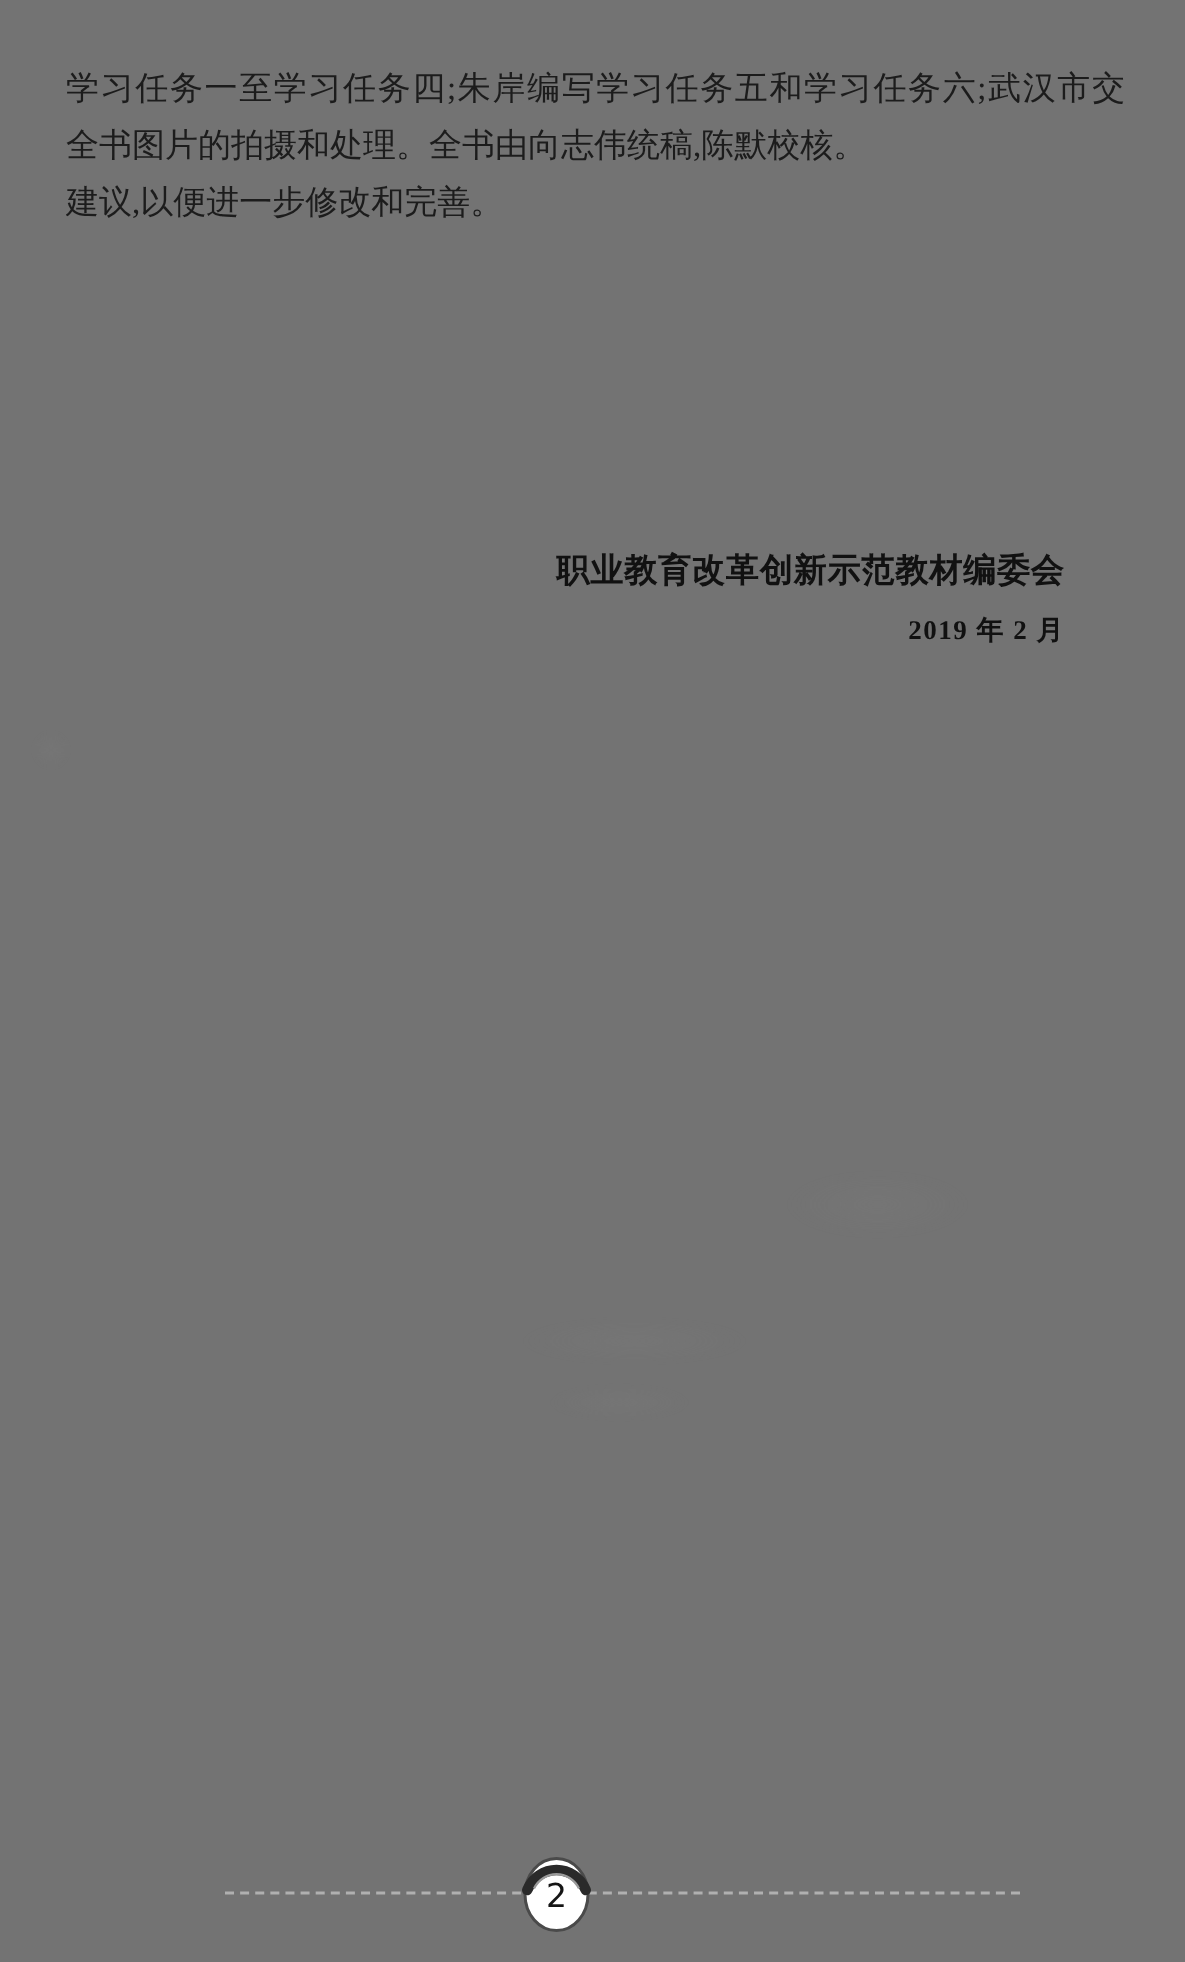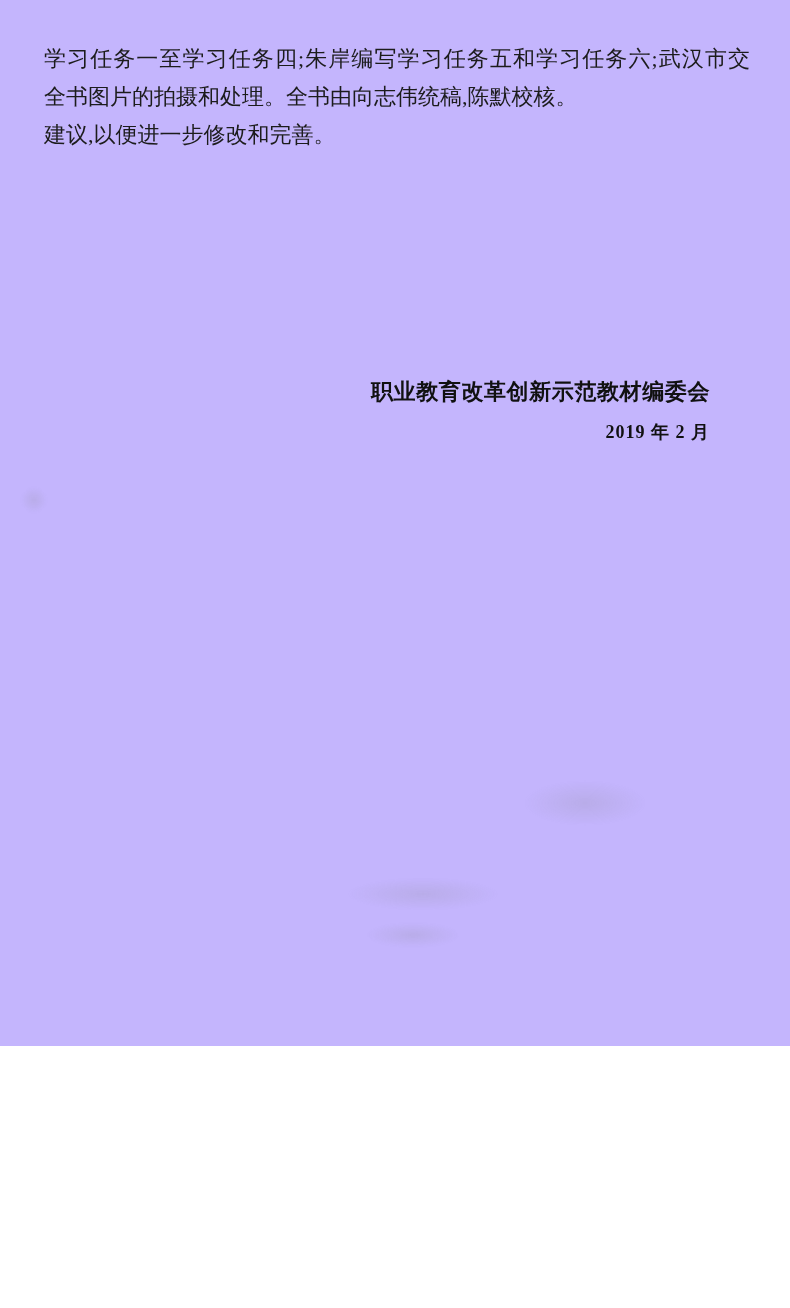--- a/index.html
+++ b/index.html
@@ -3,22 +3,22 @@
 <meta charset="utf-8">
 <style>
   html, body {
     margin: 0;
     padding: 0;
     background: #ffffff;
   }
   .page {
     position: relative;
     width: 790px;
-    height: 1046px;
-    background: #c4b5fd;
+    height: 1308px;
+    background: #737373;
     overflow: hidden;
     font-family: "Liberation Serif", serif;
     color: #1c1c1c;
   }
 
   
   .body-text {
     position: absolute;
     left: 44px;
     top: 40px;
@@ -37,21 +37,21 @@
     text-align: justify;
     text-align-last: justify;
   }
   .indent {
     text-indent: 44px;
   }
 
   
   .signature {
     position: absolute;
-    top: 372px;
+    top: 360px;
     right: 80px;
     text-align: right;
   }
   .sig-committee {
     font-family: "Liberation Sans", sans-serif;
     font-weight: bold;
     font-size: 22px;
     line-height: 40px;
     letter-spacing: 0.6px;
     color: #111111;

